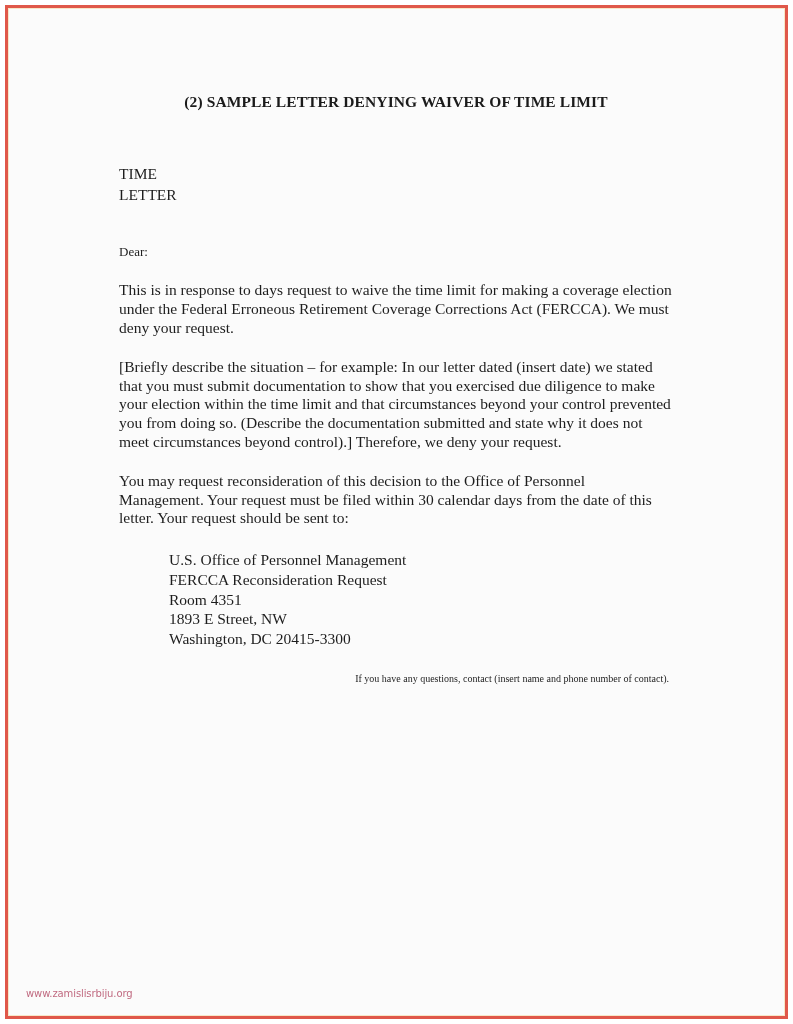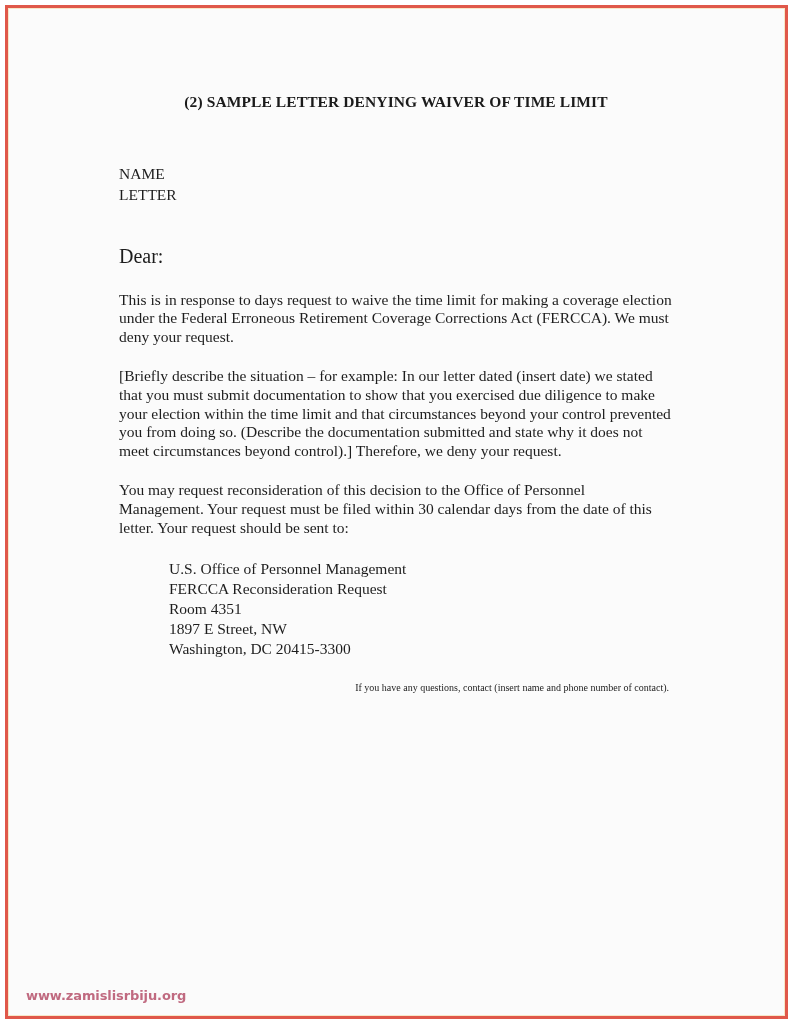--- a/index.html
+++ b/index.html
@@ -75,21 +75,21 @@
   .recipient-block {
     margin-top: 53px;
     font-size: 15.5px;
     line-height: 1.32;
     color: #1d1d1d;
   }
   .recipient-block div { white-space: nowrap; }
 
   .salutation {
     margin-top: 38px;
-    font-size: 20px;
+    font-size: 13px;
     color: #1d1d1d;
     line-height: 1.32;
   }
 
   p.body-para {
     margin: 0;
     margin-top: 21px;
     font-size: 15.5px;
     line-height: 1.2;
     color: #1d1d1d;
@@ -120,59 +120,59 @@
     font-size: 15.5px;
     color: #1d1d1d;
   }
 
   
   .watermark {
     position: absolute;
     left: 17px;   
     top: 979px;   
     font-family: "DejaVu Sans", "Liberation Sans", sans-serif;
-    font-size: 13px;
-    font-weight: bold;
+    font-size: 10px;
+    font-weight: normal;
     letter-spacing: -0.1px;
     color: #c06a80;
     white-space: nowrap;
   }
 </style>
 </head>
 <body>
 
 <div class="page">
 
   <div class="frame"></div>
   <div class="frame-inner"></div>
 
   <div class="sheet">
 
     <div class="letter">
 
       <div class="doc-title">(2) SAMPLE LETTER DENYING WAIVER OF TIME LIMIT</div>
 
       <div class="recipient-block">
-        <div>NAME</div>
+        <div>TIME</div>
         <div>LETTER</div>
       </div>
 
       <div class="salutation">Dear:</div>
 
       <p class="body-para">This is in response to days request to waive the time limit for making a coverage election under the Federal Erroneous Retirement Coverage Corrections Act (FERCCA). We must deny your request.</p>
 
       <p class="body-para">[Briefly describe the situation – for example: In our letter dated (insert date) we stated that you must submit documentation to show that you exercised due diligence to make your election within the time limit and that circumstances beyond your control prevented you from doing so. (Describe the documentation submitted and state why it does not meet circumstances beyond control).] Therefore, we deny your request.</p>
 
       <p class="body-para">You may request reconsideration of this decision to the Office of Personnel Management. Your request must be filed within 30 calendar days from the date of this letter. Your request should be sent to:</p>
 
       <div class="address-block">
         <div>U.S. Office of Personnel Management</div>
         <div>FERCCA Reconsideration Request</div>
         <div>Room 4351</div>
-        <div>1897 E Street, NW</div>
+        <div>1893 E Street, NW</div>
         <div>Washington, DC 20415-3300</div>
       </div>
 
       <p class="contact-para">If you have any questions, contact (insert name and phone number of contact).</p>
 
 
     </div>
 
     <div class="watermark">www.zamislisrbiju.org</div>
 

